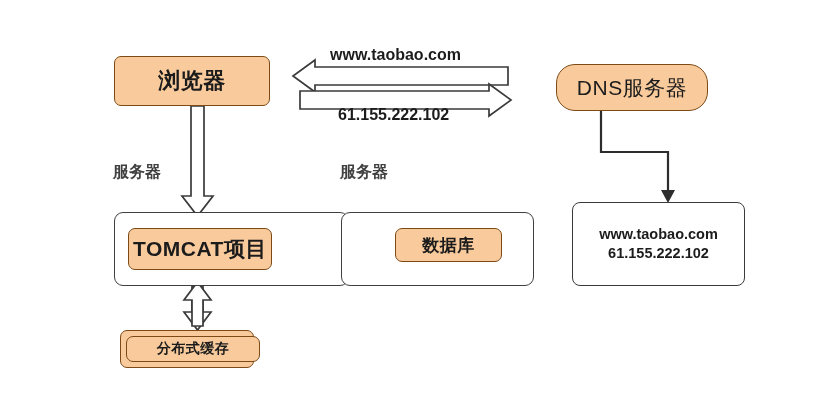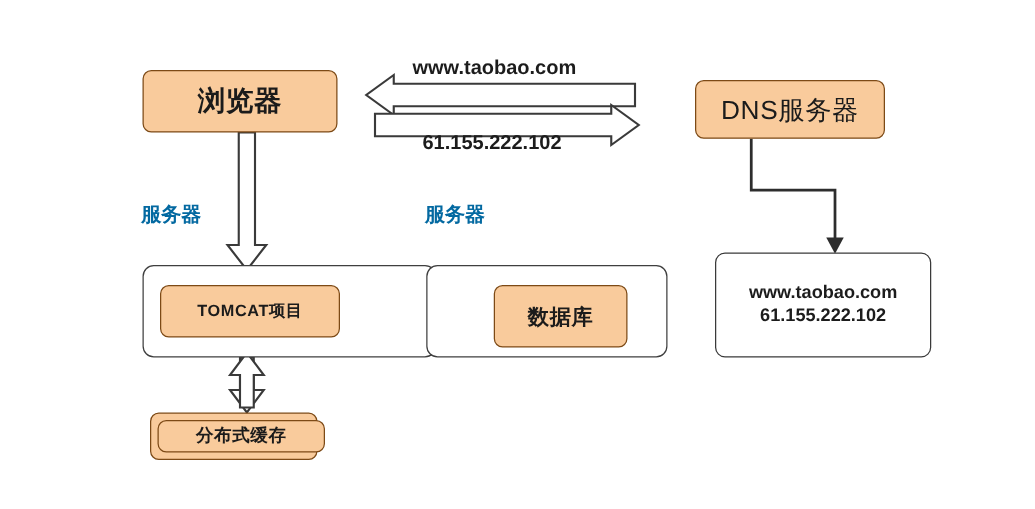--- a/index.html
+++ b/index.html
@@ -50,21 +50,21 @@
     justify-content: center;
     color: #1c1c1c;
     font-weight: bold;
   }
   .plain-box .line {
     line-height: 1.32;
     white-space: nowrap;
   }
   .label {
     position: absolute;
-    color: #0369a1;
+    color: #404040;
     font-weight: bold;
     white-space: nowrap;
   }
   .edge-label {
     position: absolute;
     color: #1c1c1c;
     font-weight: bold;
     white-space: nowrap;
     text-align: center;
   }
@@ -77,27 +77,28 @@
     pointer-events: none;
   }
   #browser-node {
     left: 114px; top: 56px; width: 156px; height: 50px;
     font-size: 22px;
   }
   #dns-server-node {
     left: 556px; top: 64px; width: 152px; height: 47px;
     font-size: 21px;
     font-weight: normal;
+    border-radius: 19px;
   }
   #tomcat-node {
     left: 128px; top: 228px; width: 144px; height: 42px;
-    font-size: 13px;
+    font-size: 21px;
   }
   #database-node {
-    left: 395px; top: 228px; width: 107px; height: 50px;
+    left: 395px; top: 228px; width: 107px; height: 34px;
     font-size: 17px;
   }
   #cache-node-back {
     left: 120px; top: 330px; width: 134px; height: 38px;
     font-size: 14px;
     border-radius: 7px;
   }
   #cache-node {
     left: 126px; top: 336px; width: 134px; height: 26px;
     font-size: 14px;

